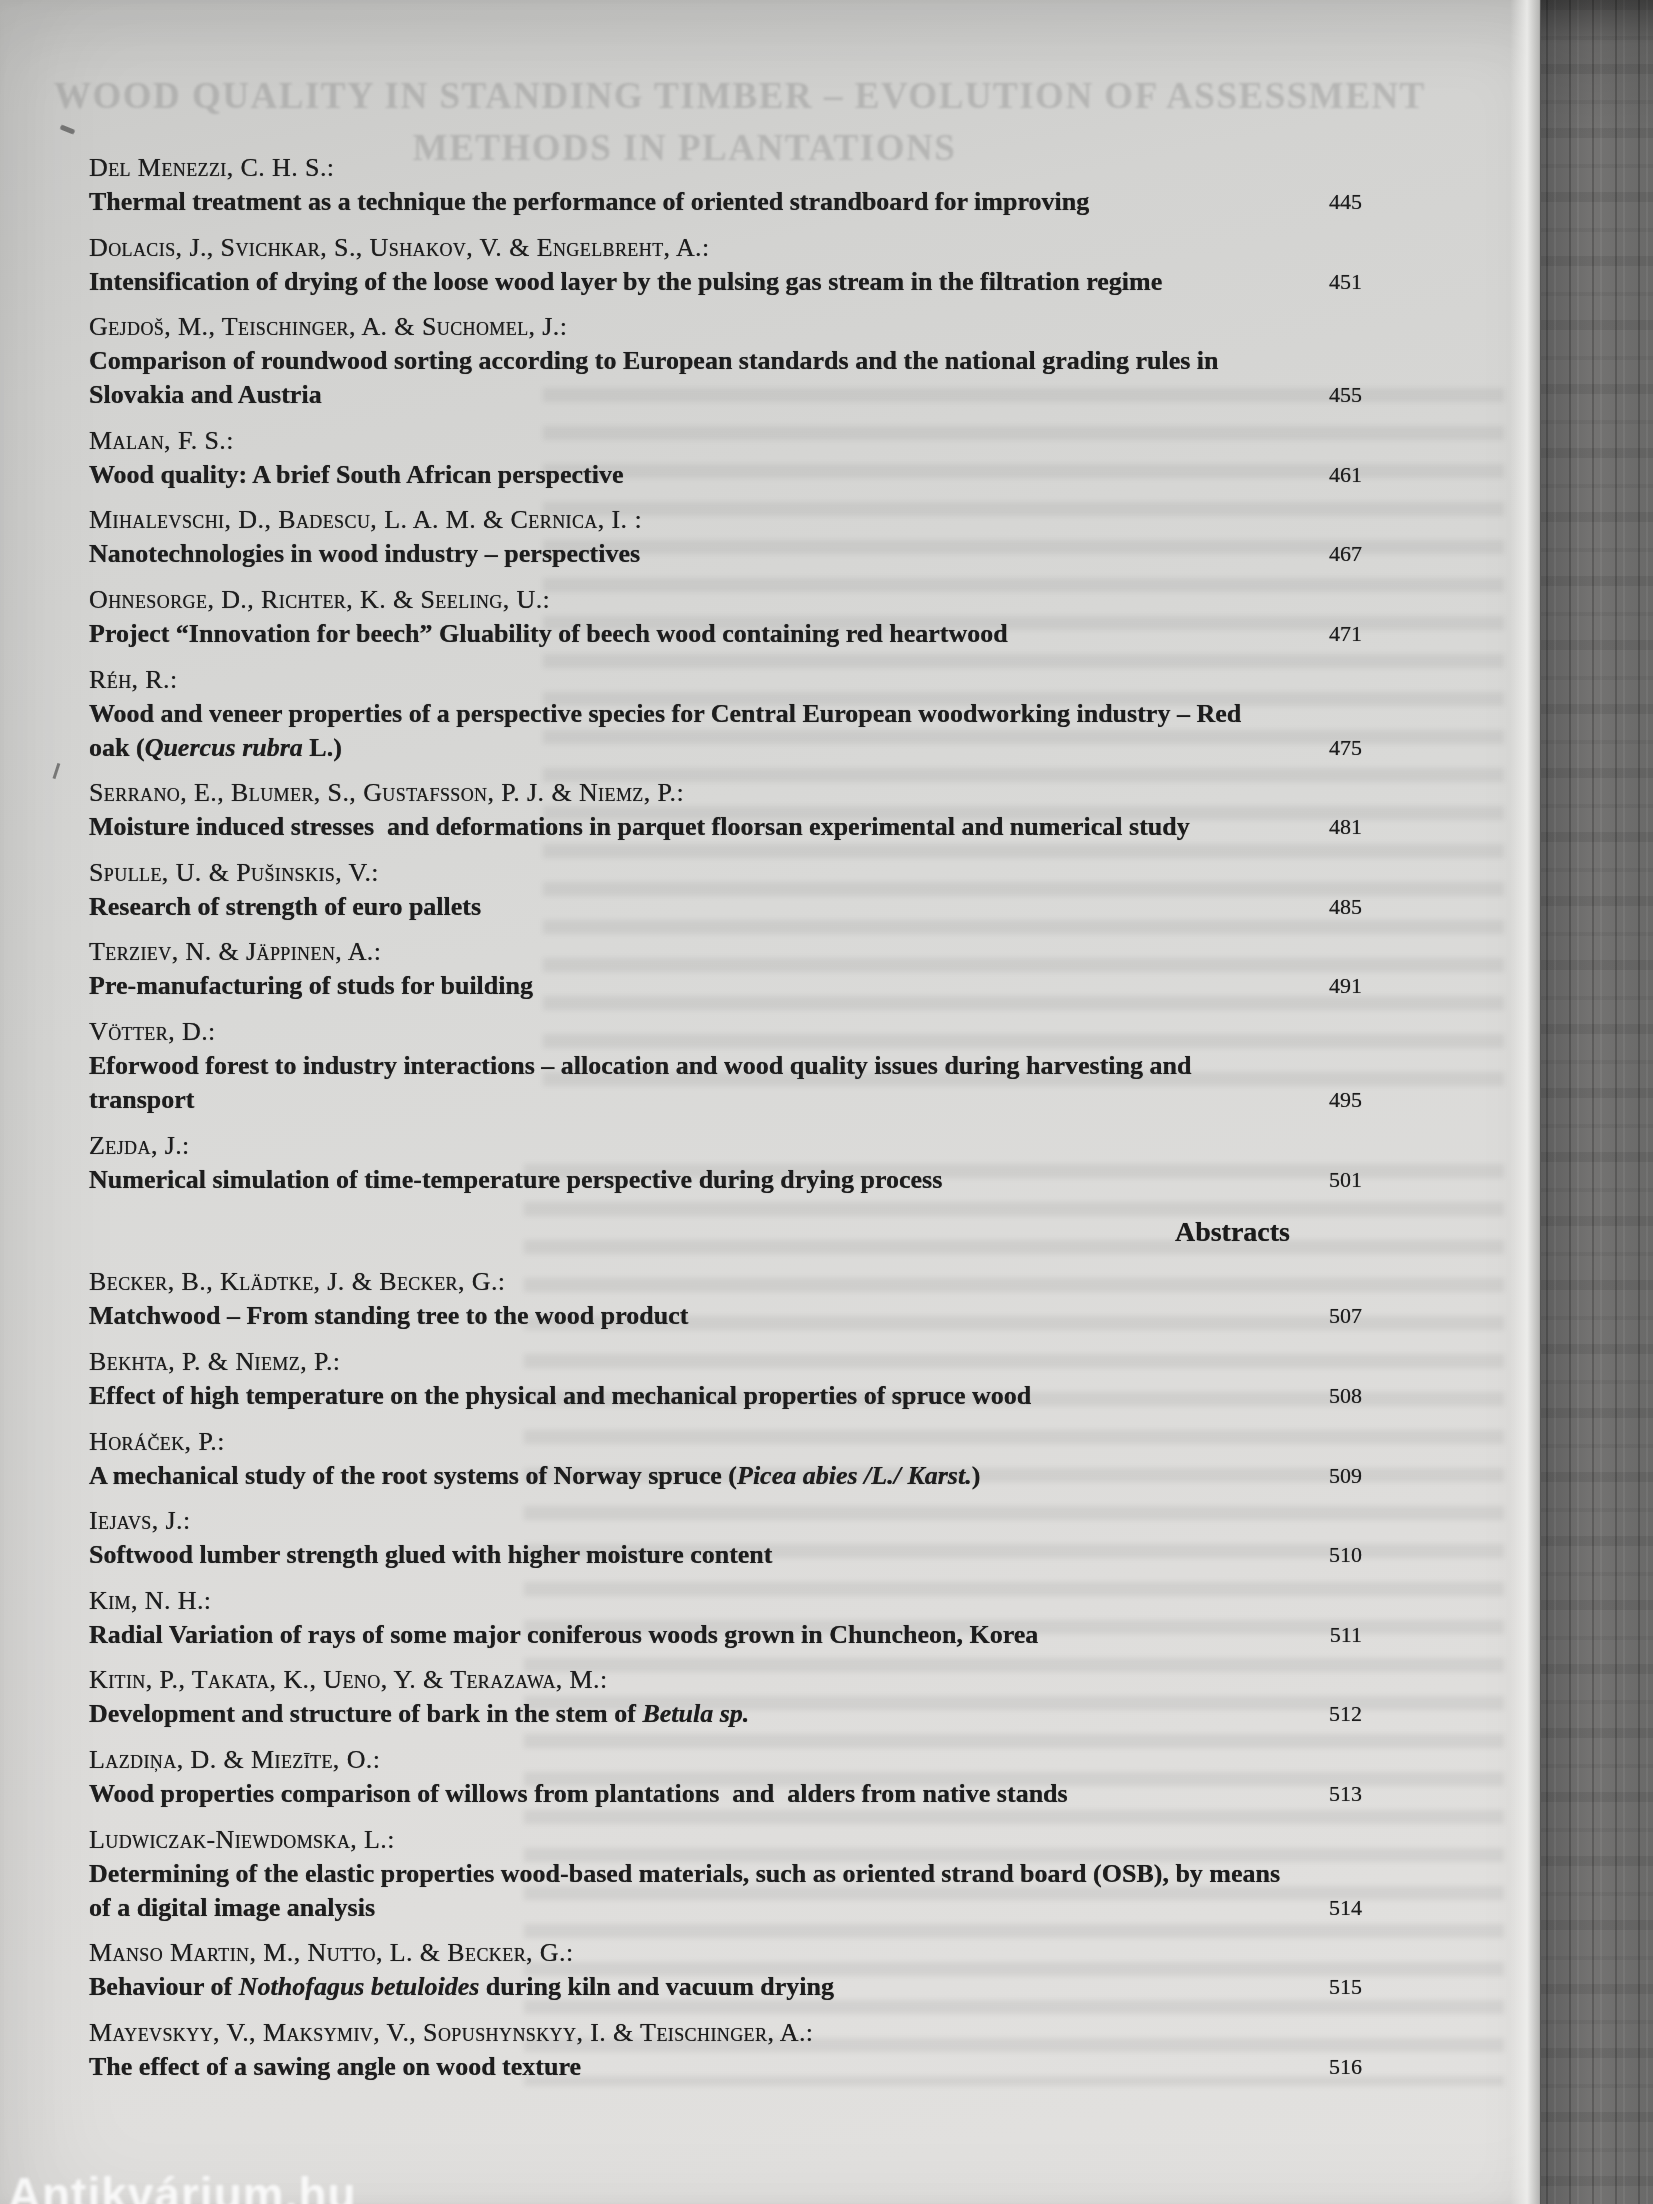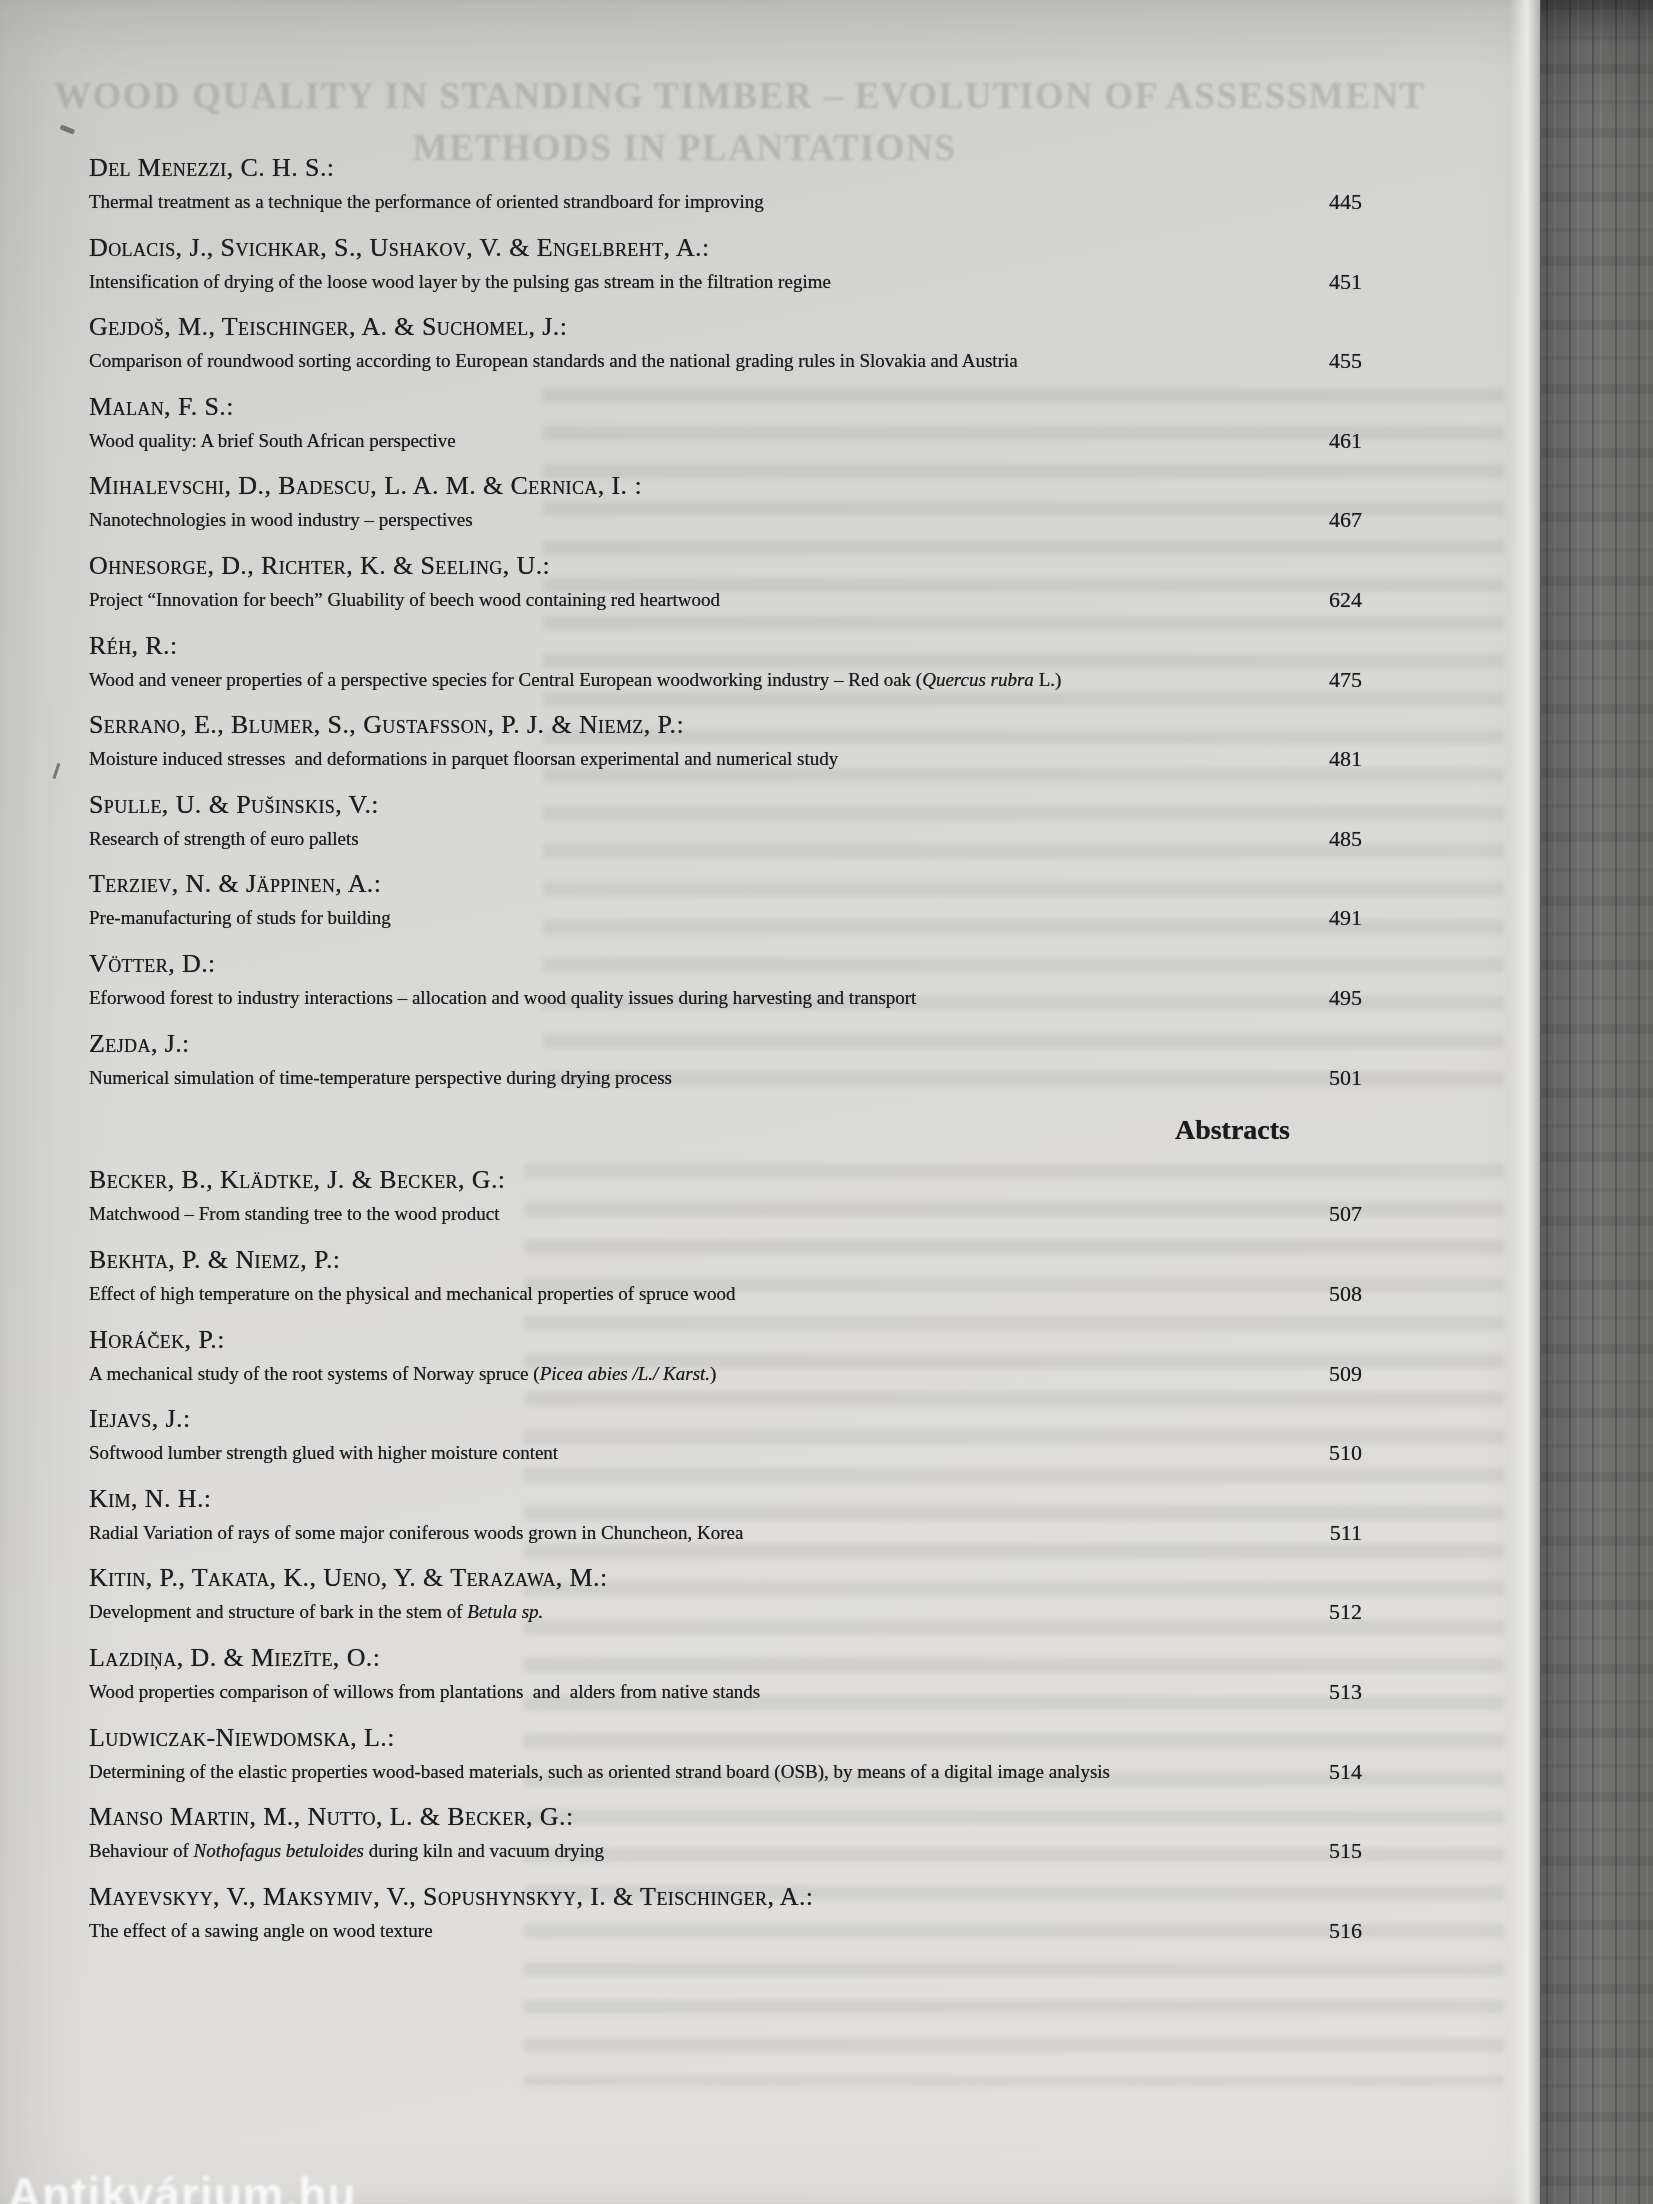--- a/index.html
+++ b/index.html
@@ -56,23 +56,24 @@
   
   .toc { position:absolute; left:89px; top:151px; width:1273px; }
   .entry { display:flex; align-items:flex-end; margin-bottom:11.6px; }
   .entry-text { flex:1 1 auto; max-width:1201px; }
   .authors {
     font-variant:small-caps; letter-spacing:0.4px;
     font-size:26px; line-height:34px; color:#1d1d1d;
     text-shadow:0 0 0.7px rgba(25,25,25,0.75);
   }
   .title {
-    font-size:19px; line-height:34px; color:#1d1d1d;
+    font-size:26px; line-height:34px; color:#1d1d1d;
     white-space:pre-wrap;
     text-shadow:0 0 0.7px rgba(25,25,25,0.75);
+    font-weight:bold;
   }
   .title .it { font-style:italic;margin-top:16px; }
   .page-num {
     font-size:22px; line-height:34px; color:#1d1d1d;
     min-width:64px; text-align:right; padding-left:15.5px;
     text-shadow:0 0 0.7px rgba(25,25,25,0.75);
   }
   .section-heading {
     width:1201px; margin:19.4px 0 17.5px 0;
     font-size:28px; font-weight:bold; text-align:right; color:#1b1b1b;
@@ -137,21 +138,21 @@
               <div class="authors">Mihalevschi, D., Badescu, L. A. M. &amp; Cernica, I. :</div>
               <div class="title"><span>Nanotechnologies in wood industry – perspectives</span></div>
             </div>
             <div class="page-num">467</div>
           </div>
           <div class="entry">
             <div class="entry-text">
               <div class="authors">Ohnesorge, D., Richter, K. &amp; Seeling, U.:</div>
               <div class="title"><span>Project “Innovation for beech” Gluability of beech wood containing red heartwood</span></div>
             </div>
-            <div class="page-num">624</div>
+            <div class="page-num">471</div>
           </div>
           <div class="entry">
             <div class="entry-text">
               <div class="authors">Réh, R.:</div>
               <div class="title"><span>Wood and veneer properties of a perspective species for Central European woodworking industry – Red oak (</span><span class="it">Quercus rubra</span><span> L.)</span></div>
             </div>
             <div class="page-num">475</div>
           </div>
           <div class="entry">
             <div class="entry-text">

